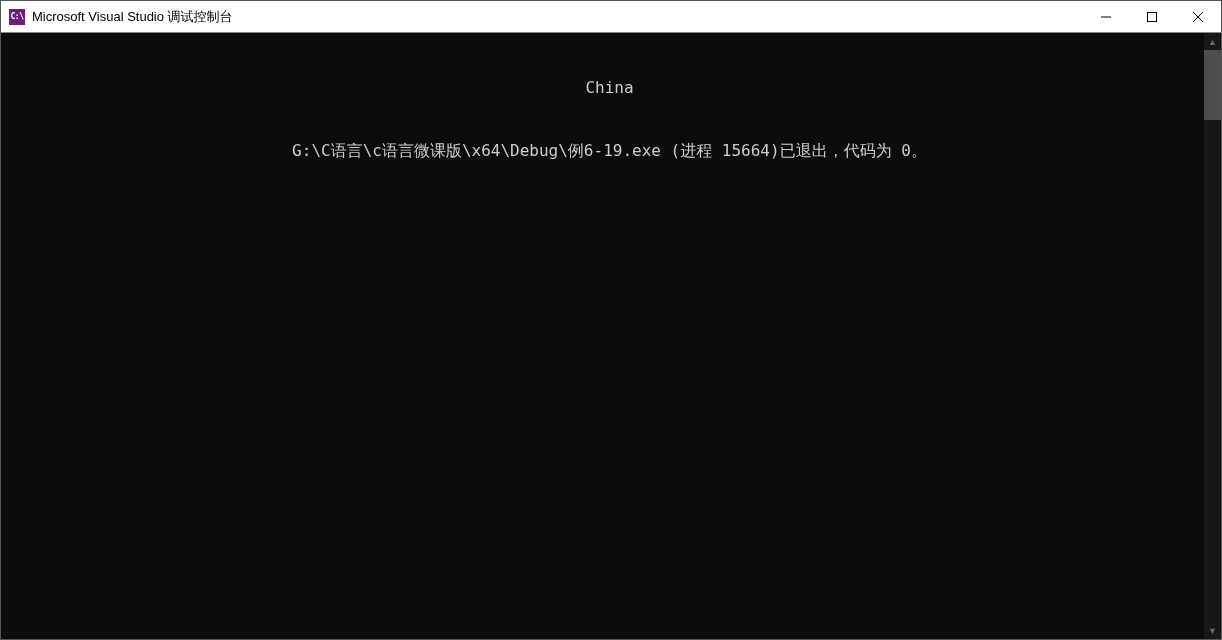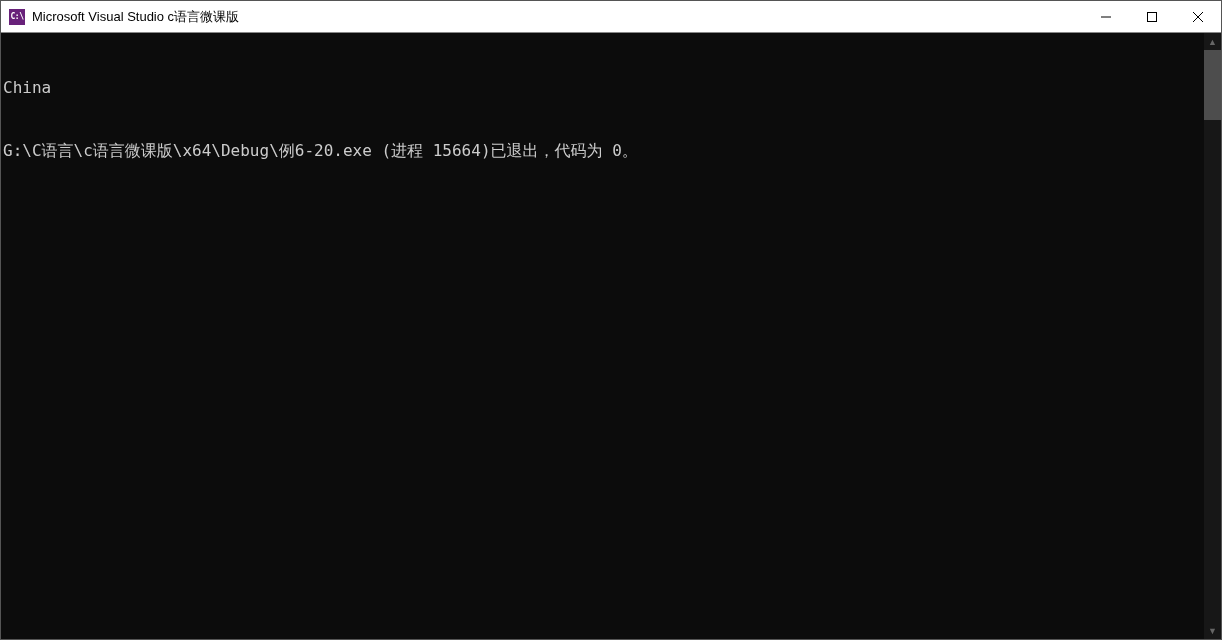--- a/index.html
+++ b/index.html
@@ -72,23 +72,24 @@
       background: #0c0c0c;
       min-height: 0;
     }
     .console-body {
       flex: 1;
       background: #0c0c0c;
       color: #cccccc;
       font-family: "NSimSun", "SimSun", Consolas, monospace;
       font-size: 16px;
       line-height: 21px;
-      padding: 2px 0 0 2px;
+      padding: 2px 0 0 14px;
       white-space: pre;
       overflow: hidden;
+      text-align: center;
     }
     .console-body div {
       white-space: pre;
     }
     .scrollbar {
       width: 17px;
       background: #171717;
       position: relative;
       flex-shrink: 0;
     }
@@ -114,21 +115,21 @@
       background: #4d4d4d;
       cursor: pointer;
     }
   </style>
 </head>
 <body>
 
 <div class="window">
   <div class="titlebar">
     <div class="titlebar-icon">C:\</div>
-    <div class="titlebar-title">Microsoft Visual Studio c语言微课版</div>
+    <div class="titlebar-title">Microsoft Visual Studio 调试控制台</div>
     <div class="window-controls">
       <div class="win-btn">
         <svg viewBox="0 0 10 10">
             <line x1="0" y1="5" x2="10" y2="5" stroke="currentColor" stroke-width="1"></line>
           </svg>
       </div>
       <div class="win-btn">
         <svg viewBox="0 0 10 10">
             <rect x="0.5" y="0.5" width="9" height="9" fill="none" stroke="currentColor" stroke-width="1"></rect>
           </svg>
@@ -137,21 +138,21 @@
         <svg viewBox="0 0 10 10">
             <line x1="0" y1="0" x2="10" y2="10" stroke="currentColor" stroke-width="1"></line>
             <line x1="10" y1="0" x2="0" y2="10" stroke="currentColor" stroke-width="1"></line>
           </svg>
       </div>
     </div>
   </div>
   <div class="console-wrap">
     <div class="console-body">
       <div>China</div>
-      <div>G:\C语言\c语言微课版\x64\Debug\例6-20.exe (进程 15664)已退出，代码为 0。</div>
+      <div>G:\C语言\c语言微课版\x64\Debug\例6-19.exe (进程 15664)已退出，代码为 0。</div>
     </div>
     <div class="scrollbar">
       <div class="scroll-arrow up">▲</div>
       <div class="scroll-thumb"></div>
       <div class="scroll-arrow down">▼</div>
     </div>
   </div>
 </div>
 
 </body></html>

